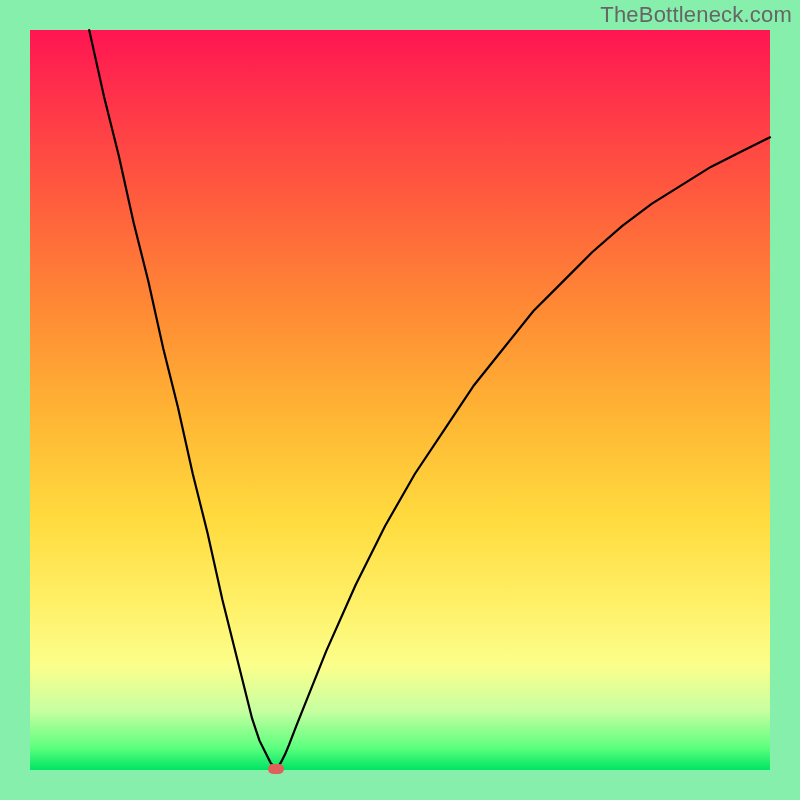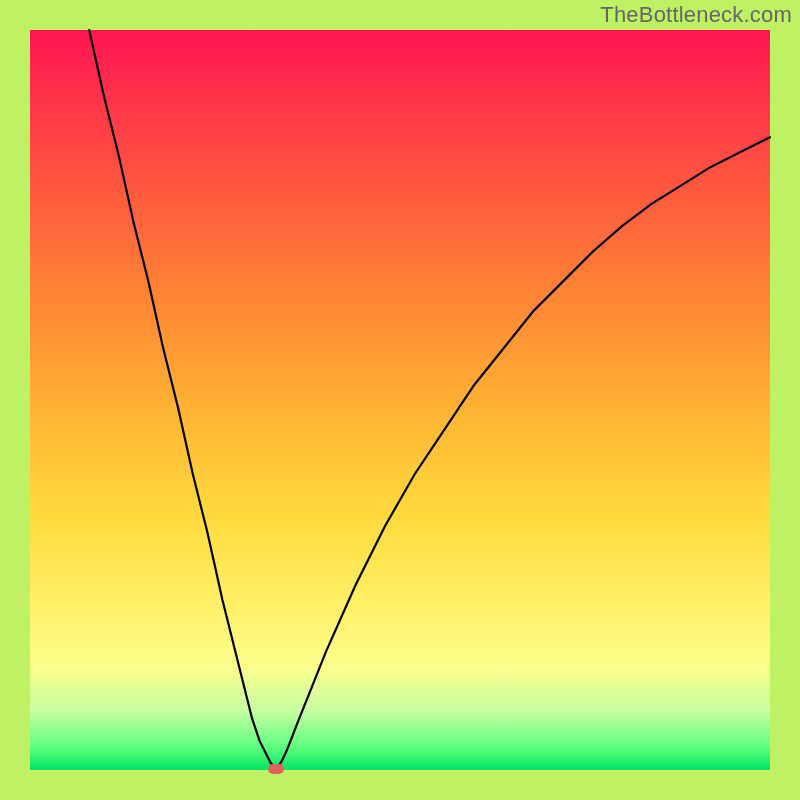--- a/index.html
+++ b/index.html
@@ -10,21 +10,21 @@
     height: 800px;
     position: relative;
     font-family: Arial, Helvetica, sans-serif;
   }
   .frame {
     position: absolute;
     left: 0;
     top: 0;
     width: 800px;
     height: 800px;
-    background: #bef264;
+    background: #86efac;
   }
   .watermark {
     position: absolute;
     top: 2px;
     right: 8px;
     color: #666;
     font-size: 22px;
     font-weight: 500;
     letter-spacing: 0.2px;
   }

